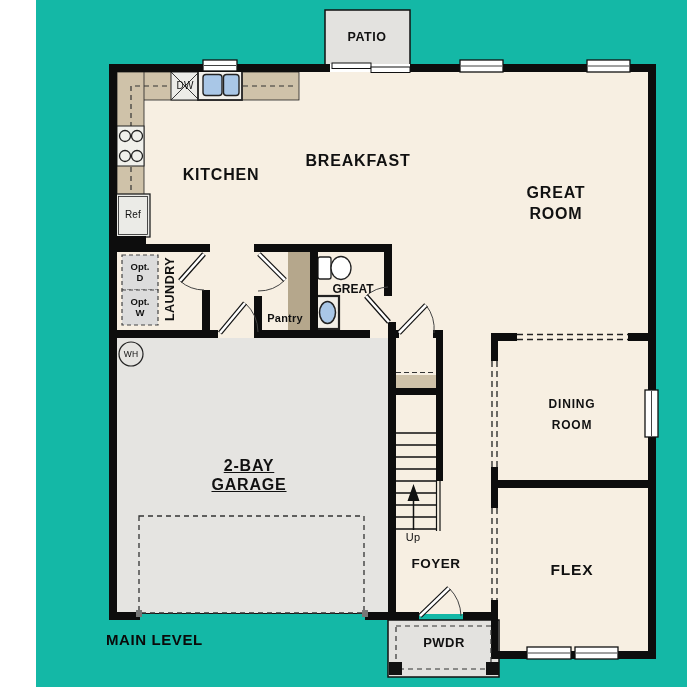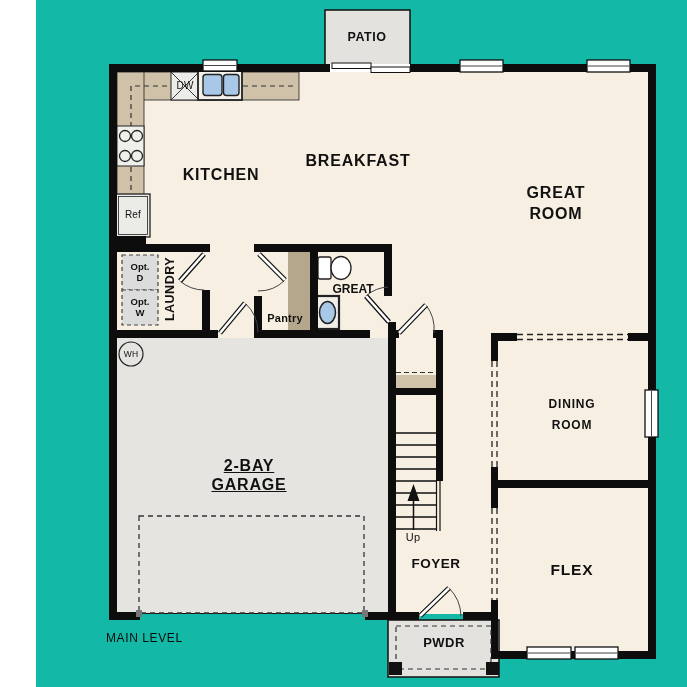--- a/index.html
+++ b/index.html
@@ -19,21 +19,21 @@
     text-align:center;
     white-space:nowrap;
     line-height:1.0;
   }
   .room{font-weight:700;font-size:16px;letter-spacing:0.8px;line-height:21px;}
   .room-sm{font-weight:700;font-size:13px;letter-spacing:0.5px;}
   .fixture{font-weight:400;font-size:10px;letter-spacing:0.2px;}
   .vert{transform:translate(-50%,-50%) rotate(-90deg);}
   .title{
     position:absolute;
-    font-weight:400;font-size:12px;letter-spacing:0.6px;color:#0a0a0a;
+    font-weight:700;font-size:15px;letter-spacing:0.6px;color:#0a0a0a;
   }
 </style>
 </head>
 <body>
 
 <div id="plan">
 
   <svg width="687" height="687" viewBox="0 0 687 687">
 
     <g>

